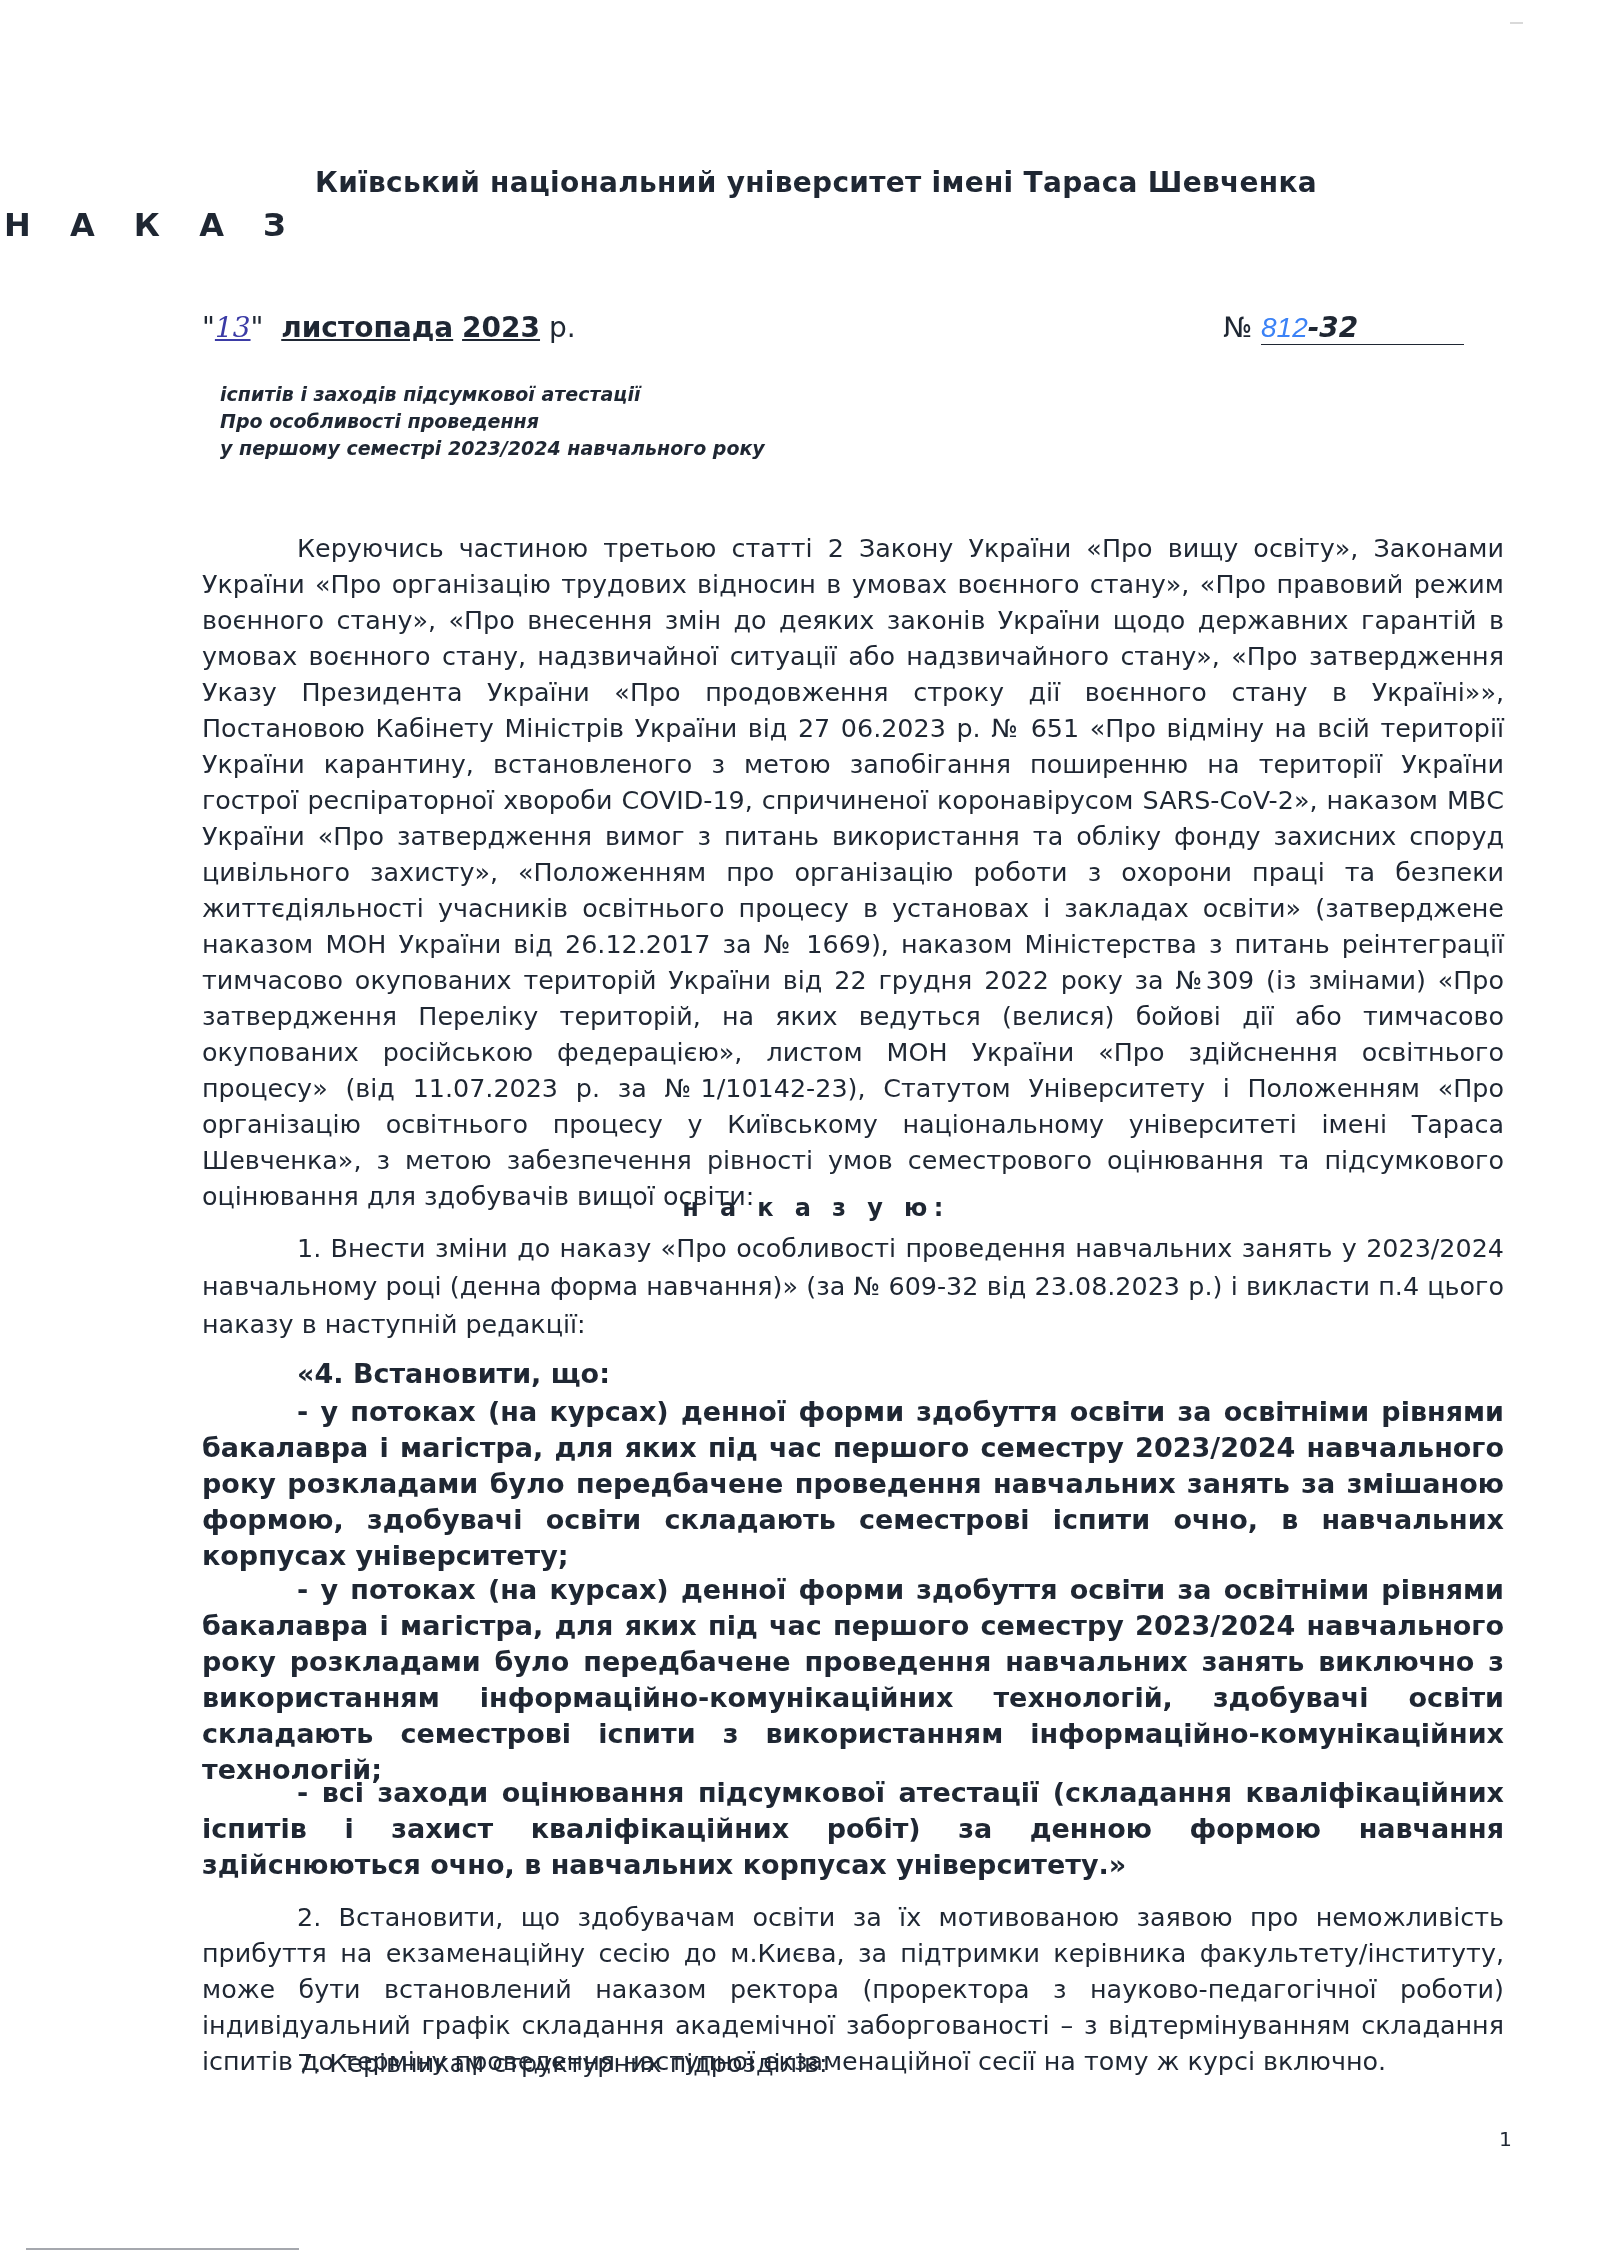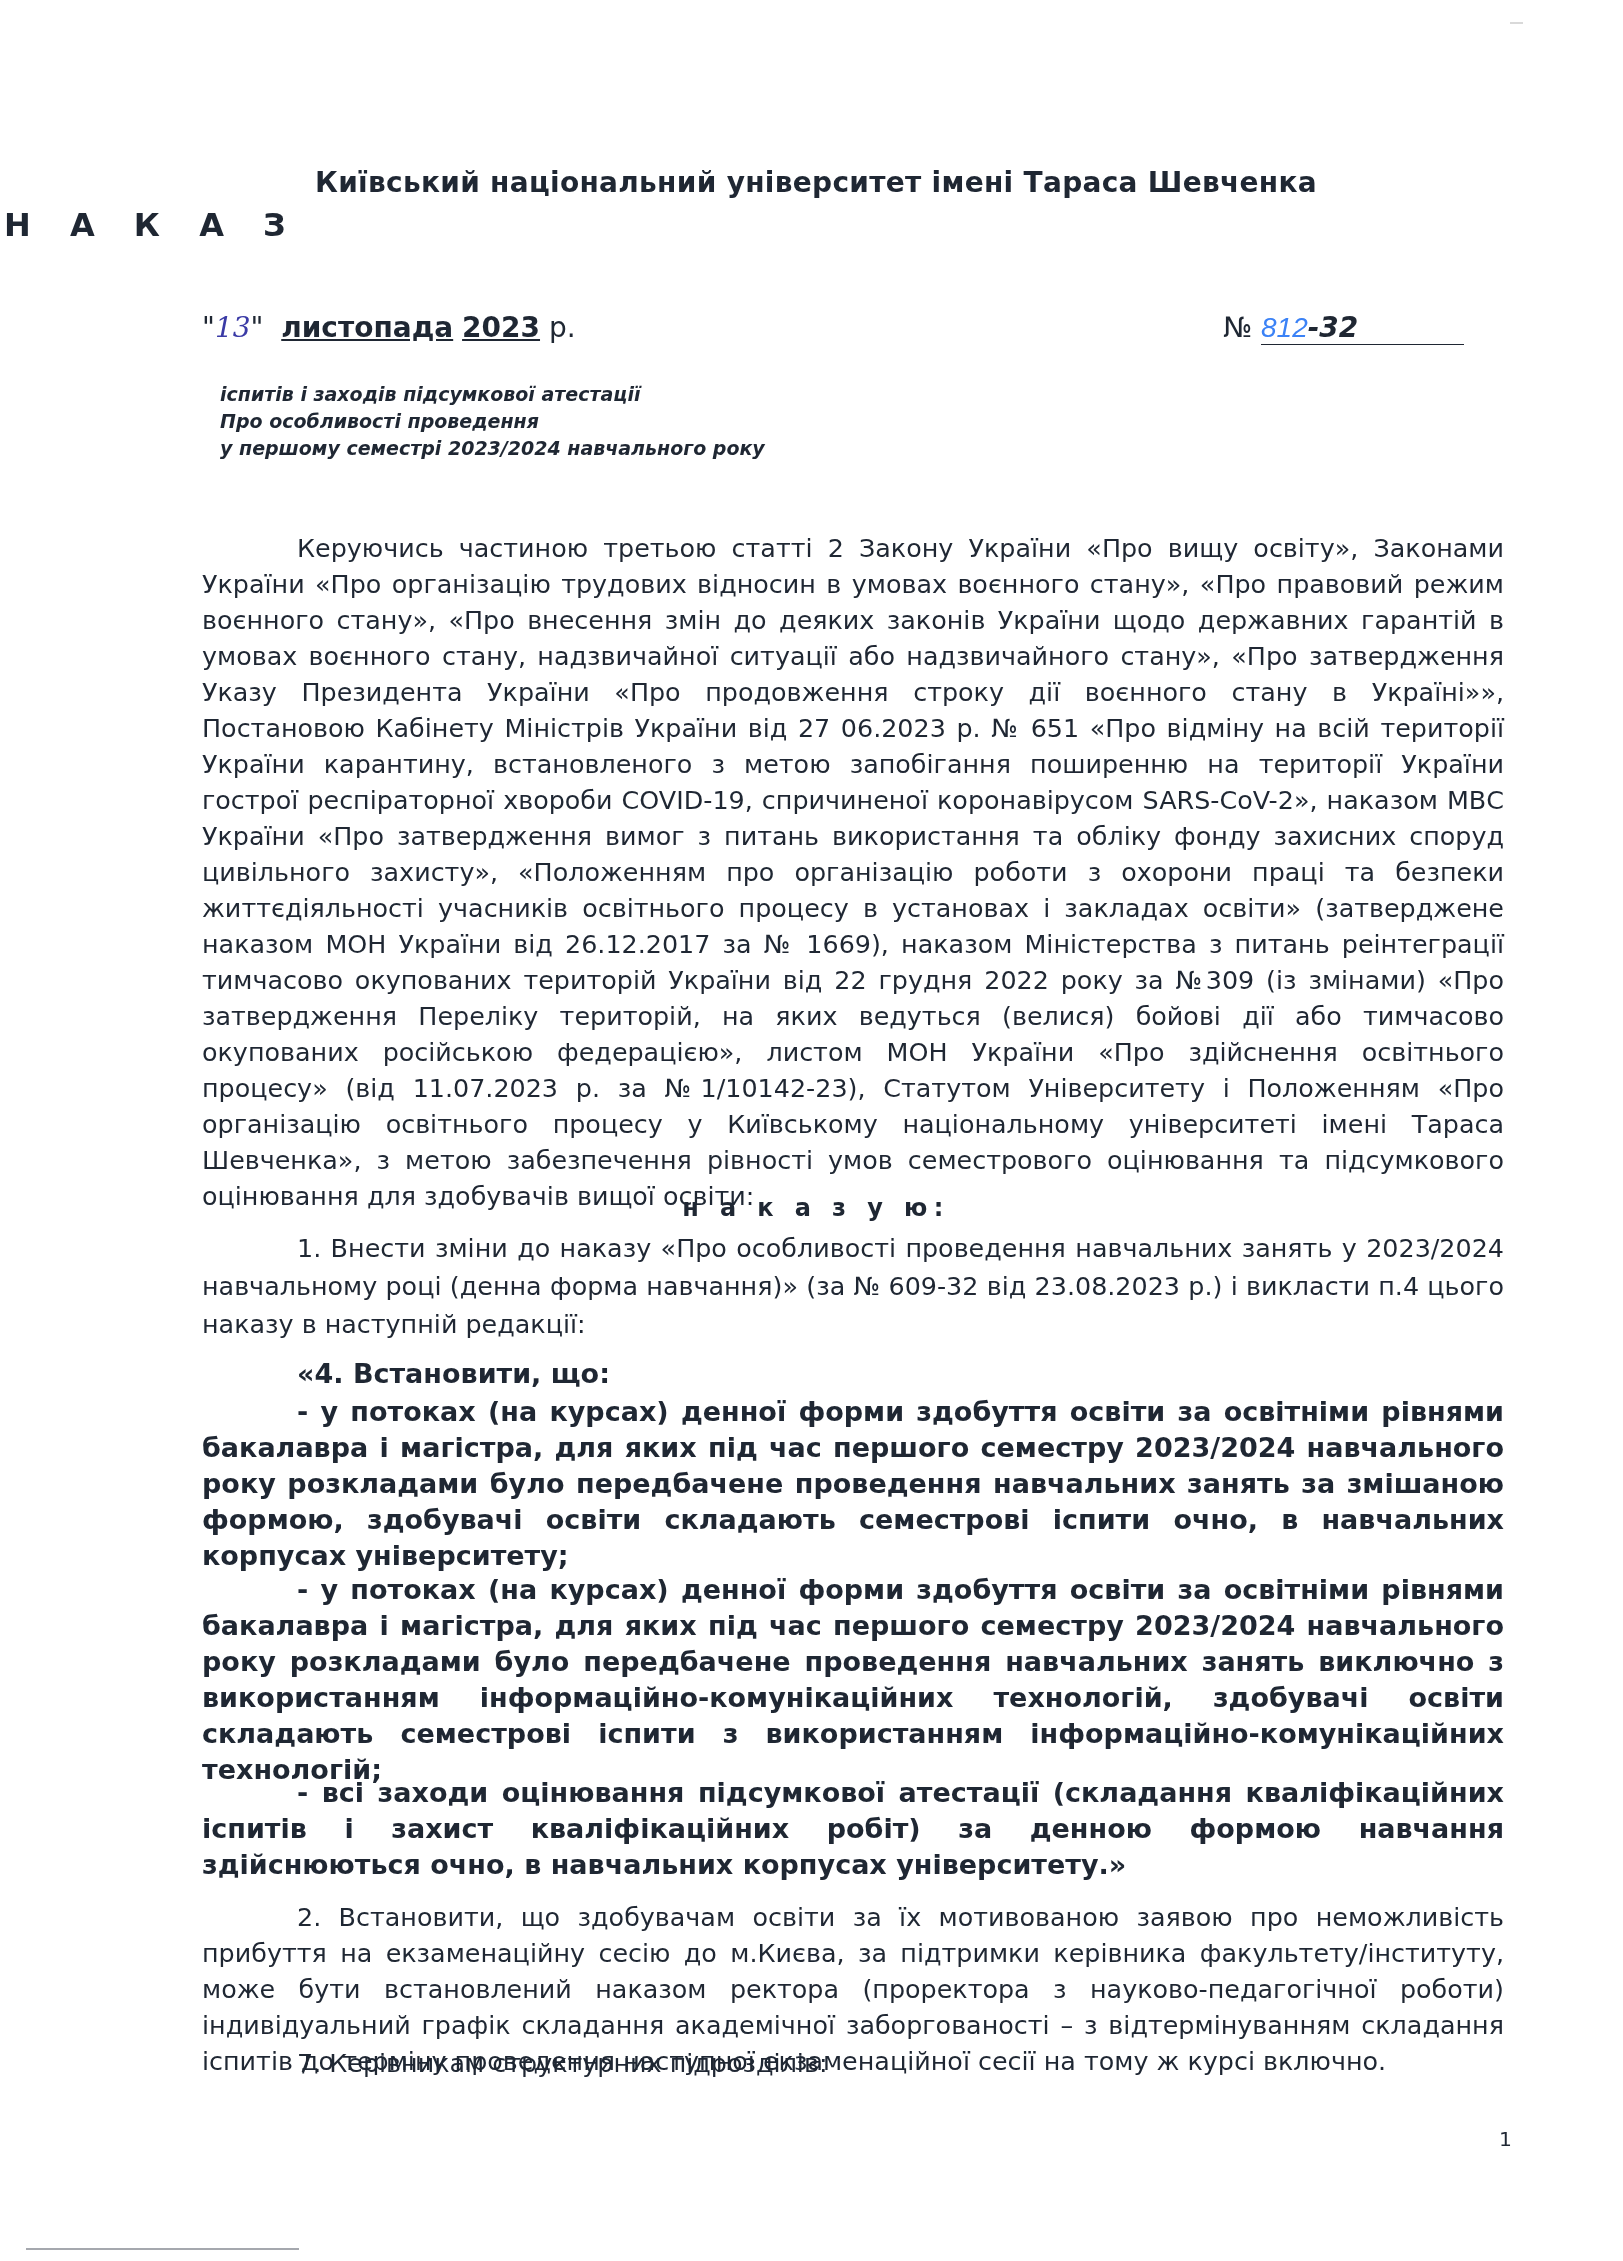--- a/index.html
+++ b/index.html
@@ -1,21 +1,21 @@
 <!DOCTYPE html>
 <html style="font-size:10.2px"><head>
 <meta charset="utf-8">
 <style>
   html, body { margin: 0; padding: 0; background: #ffffff; }
   body { width: 1624px; height: 2261px; position: relative; overflow: hidden; color: #1f2733; font-family: "DejaVu Sans", sans-serif; }
   .page { position: absolute; left: 4px; top: 0; width: 1356px; height: 2261px; }
   .university { position: absolute; left: 0; width: 1624px; top: 166px; text-align: center; font-weight: bold; font-size: 28px; letter-spacing: 0.3px; }
   .title { position: absolute; left: 0; width: 1624px; top: 206px; text-align: left; font-weight: bold; font-size: 32px; letter-spacing: 14px; }
   .dateline { position: absolute; left: 198px; top: 311px; font-size: 28px; }
-  .dateline .hw { color: #3b3ba6; font-family: "DejaVu Serif", serif; font-style: italic; }
+  .dateline .hw { color: #3b3ba6; font-family: "DejaVu Serif", serif; font-style: italic; text-decoration: underline; }
   .dateline .bi { font-weight: bold; text-decoration: underline; }
   .numline { position: absolute; left: 1219px; top: 311px; font-size: 28px; width: 254px; }
   .numline .num-wrap { display: inline-block; border-bottom: 1.9px solid #1f2733; width: 203px; }
   .numline .hw { color: #3b82f6; font-family: Liberation Sans, sans-serif; font-style: italic; }
   .numline .bi { font-weight: bold; font-style: italic; }
   .subject { position: absolute; left: 216px; top: 381px; font-weight: bold; font-style: italic; font-size: 19px; line-height: 27px; }
   .body-text { position: absolute; left: 198px; width: 1302px; font-size: 25.4px; line-height: 36px; text-align: justify; }
   .p1 { top: 530px; }
   .p1 .indent, .indent { display: inline-block; width: 95px; }
   .order-word { position: absolute; left: 0; width: 1624px; top: 1194px; text-align: center; font-weight: bold; font-size: 24px; letter-spacing: 6.4px; }

